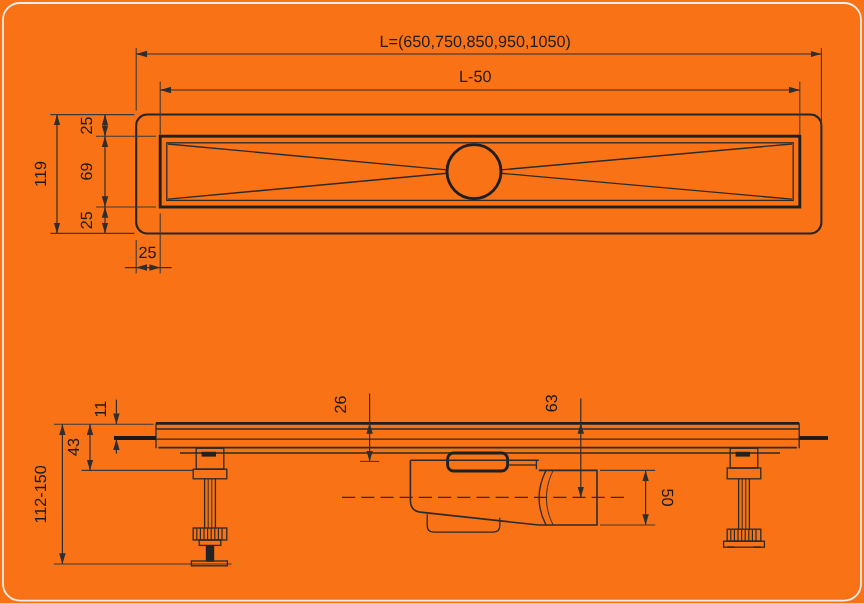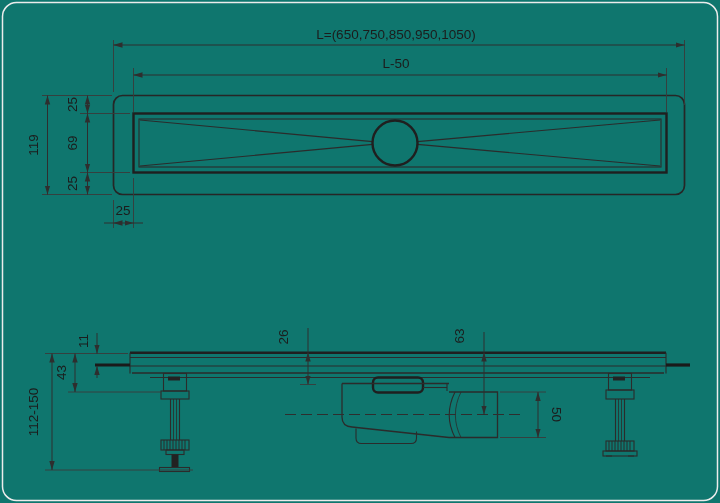--- a/index.html
+++ b/index.html
@@ -1,16 +1,16 @@
 <!DOCTYPE html>
 <html><head>
 <meta charset="utf-8">
 <style>
   html,body{margin:0;padding:0;background:#ffffff;}
-  .page{position:relative;width:720px;height:503px;background:#0f766e;overflow:hidden;
+  .page{position:relative;width:720px;height:503px;background:#f97316;overflow:hidden;
         font-family:"Liberation Sans", sans-serif;}
   svg{display:block}
   .ln  {stroke:#2b2b2b;stroke-width:1.1;fill:none;stroke-linecap:butt;}
   .ln2 {stroke:#262626;stroke-width:1.7;fill:none;}
   .thk {stroke:#1f1f1f;stroke-width:2.4;fill:none;}
   .xthk{stroke:#1a1a1a;stroke-width:3.2;fill:none;}
   .dim {stroke:#2e2e2e;stroke-width:1;fill:none;}
   .ext {stroke:#3a3a3a;stroke-width:0.9;fill:none;}
   .dash{stroke:#2e2e2e;stroke-width:1.1;fill:none;stroke-dasharray:11 5;}
   .filldark{fill:#222;stroke:none;}

